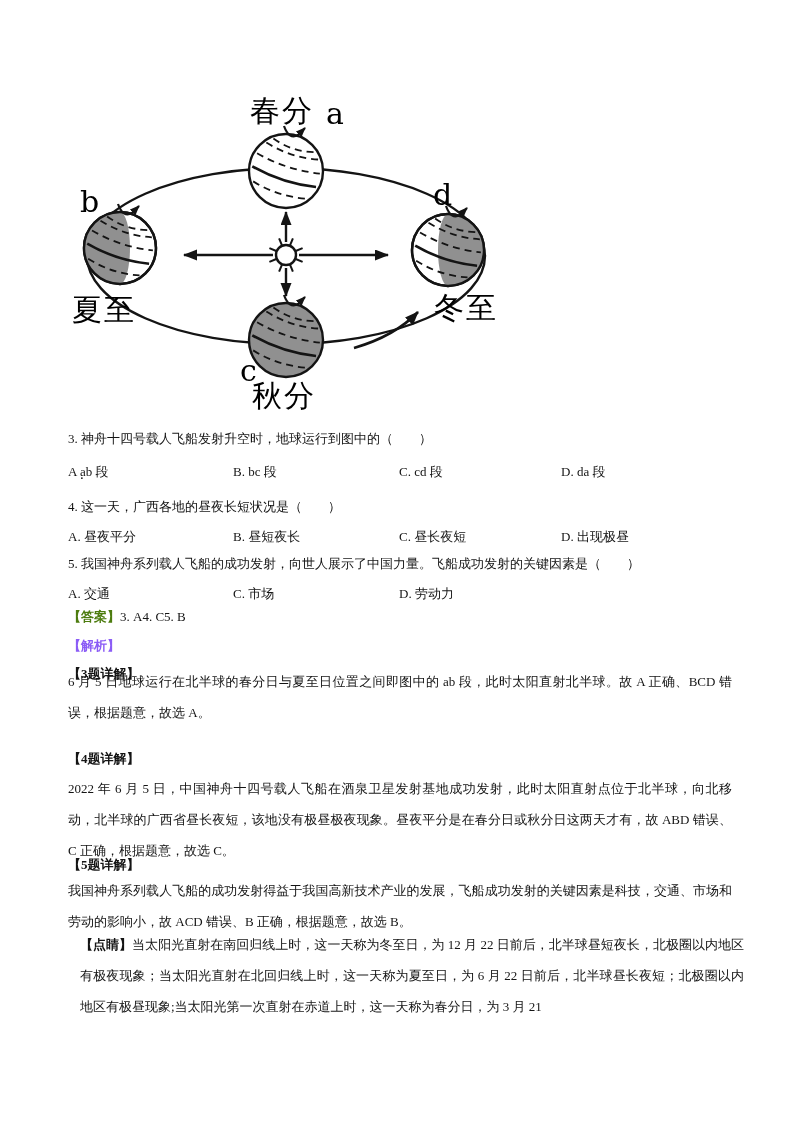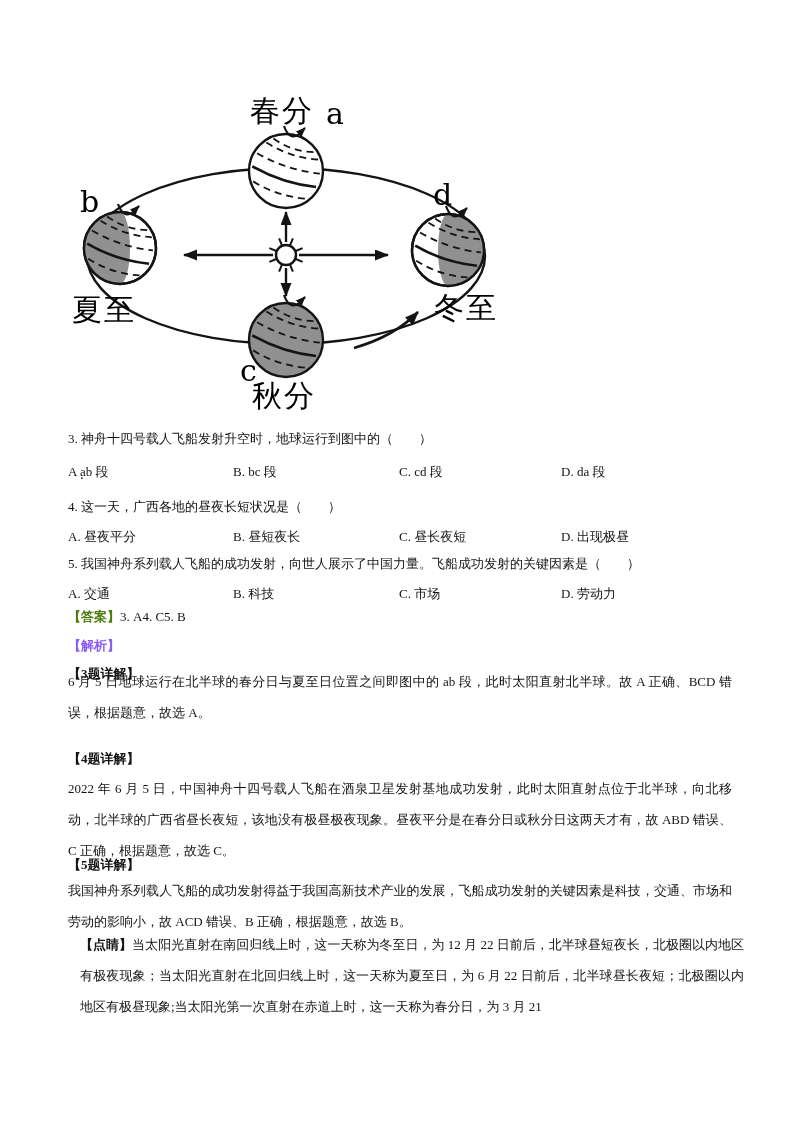--- a/index.html
+++ b/index.html
@@ -143,21 +143,20 @@
       <span class="opt">B. 昼短夜长</span>
       <span class="opt">C. 昼长夜短</span>
       <span class="opt">D. 出现极昼</span>
     </div>
   </div>
 
   <div class="abs txtblock" style="top:549px;">
     <div class="stem">5. 我国神舟系列载人飞船的成功发射，向世人展示了中国力量。飞船成功发射的关键因素是（　　）</div>
     <div class="opts">
       <span class="opt">A. 交通</span>
-      <span class="opt">B. 科技</span>
       <span class="opt">C. 市场</span>
       <span class="opt">D. 劳动力</span>
     </div>
   </div>
 
   <div class="abs txtblock answer-line" style="top:601px;">
     <span class="blue" style="color: #4d7c0f;">【答案】</span><span>3. A4. C5. B</span>
   </div>
 
   <div class="abs txtblock answer-line" style="top:630px;">

